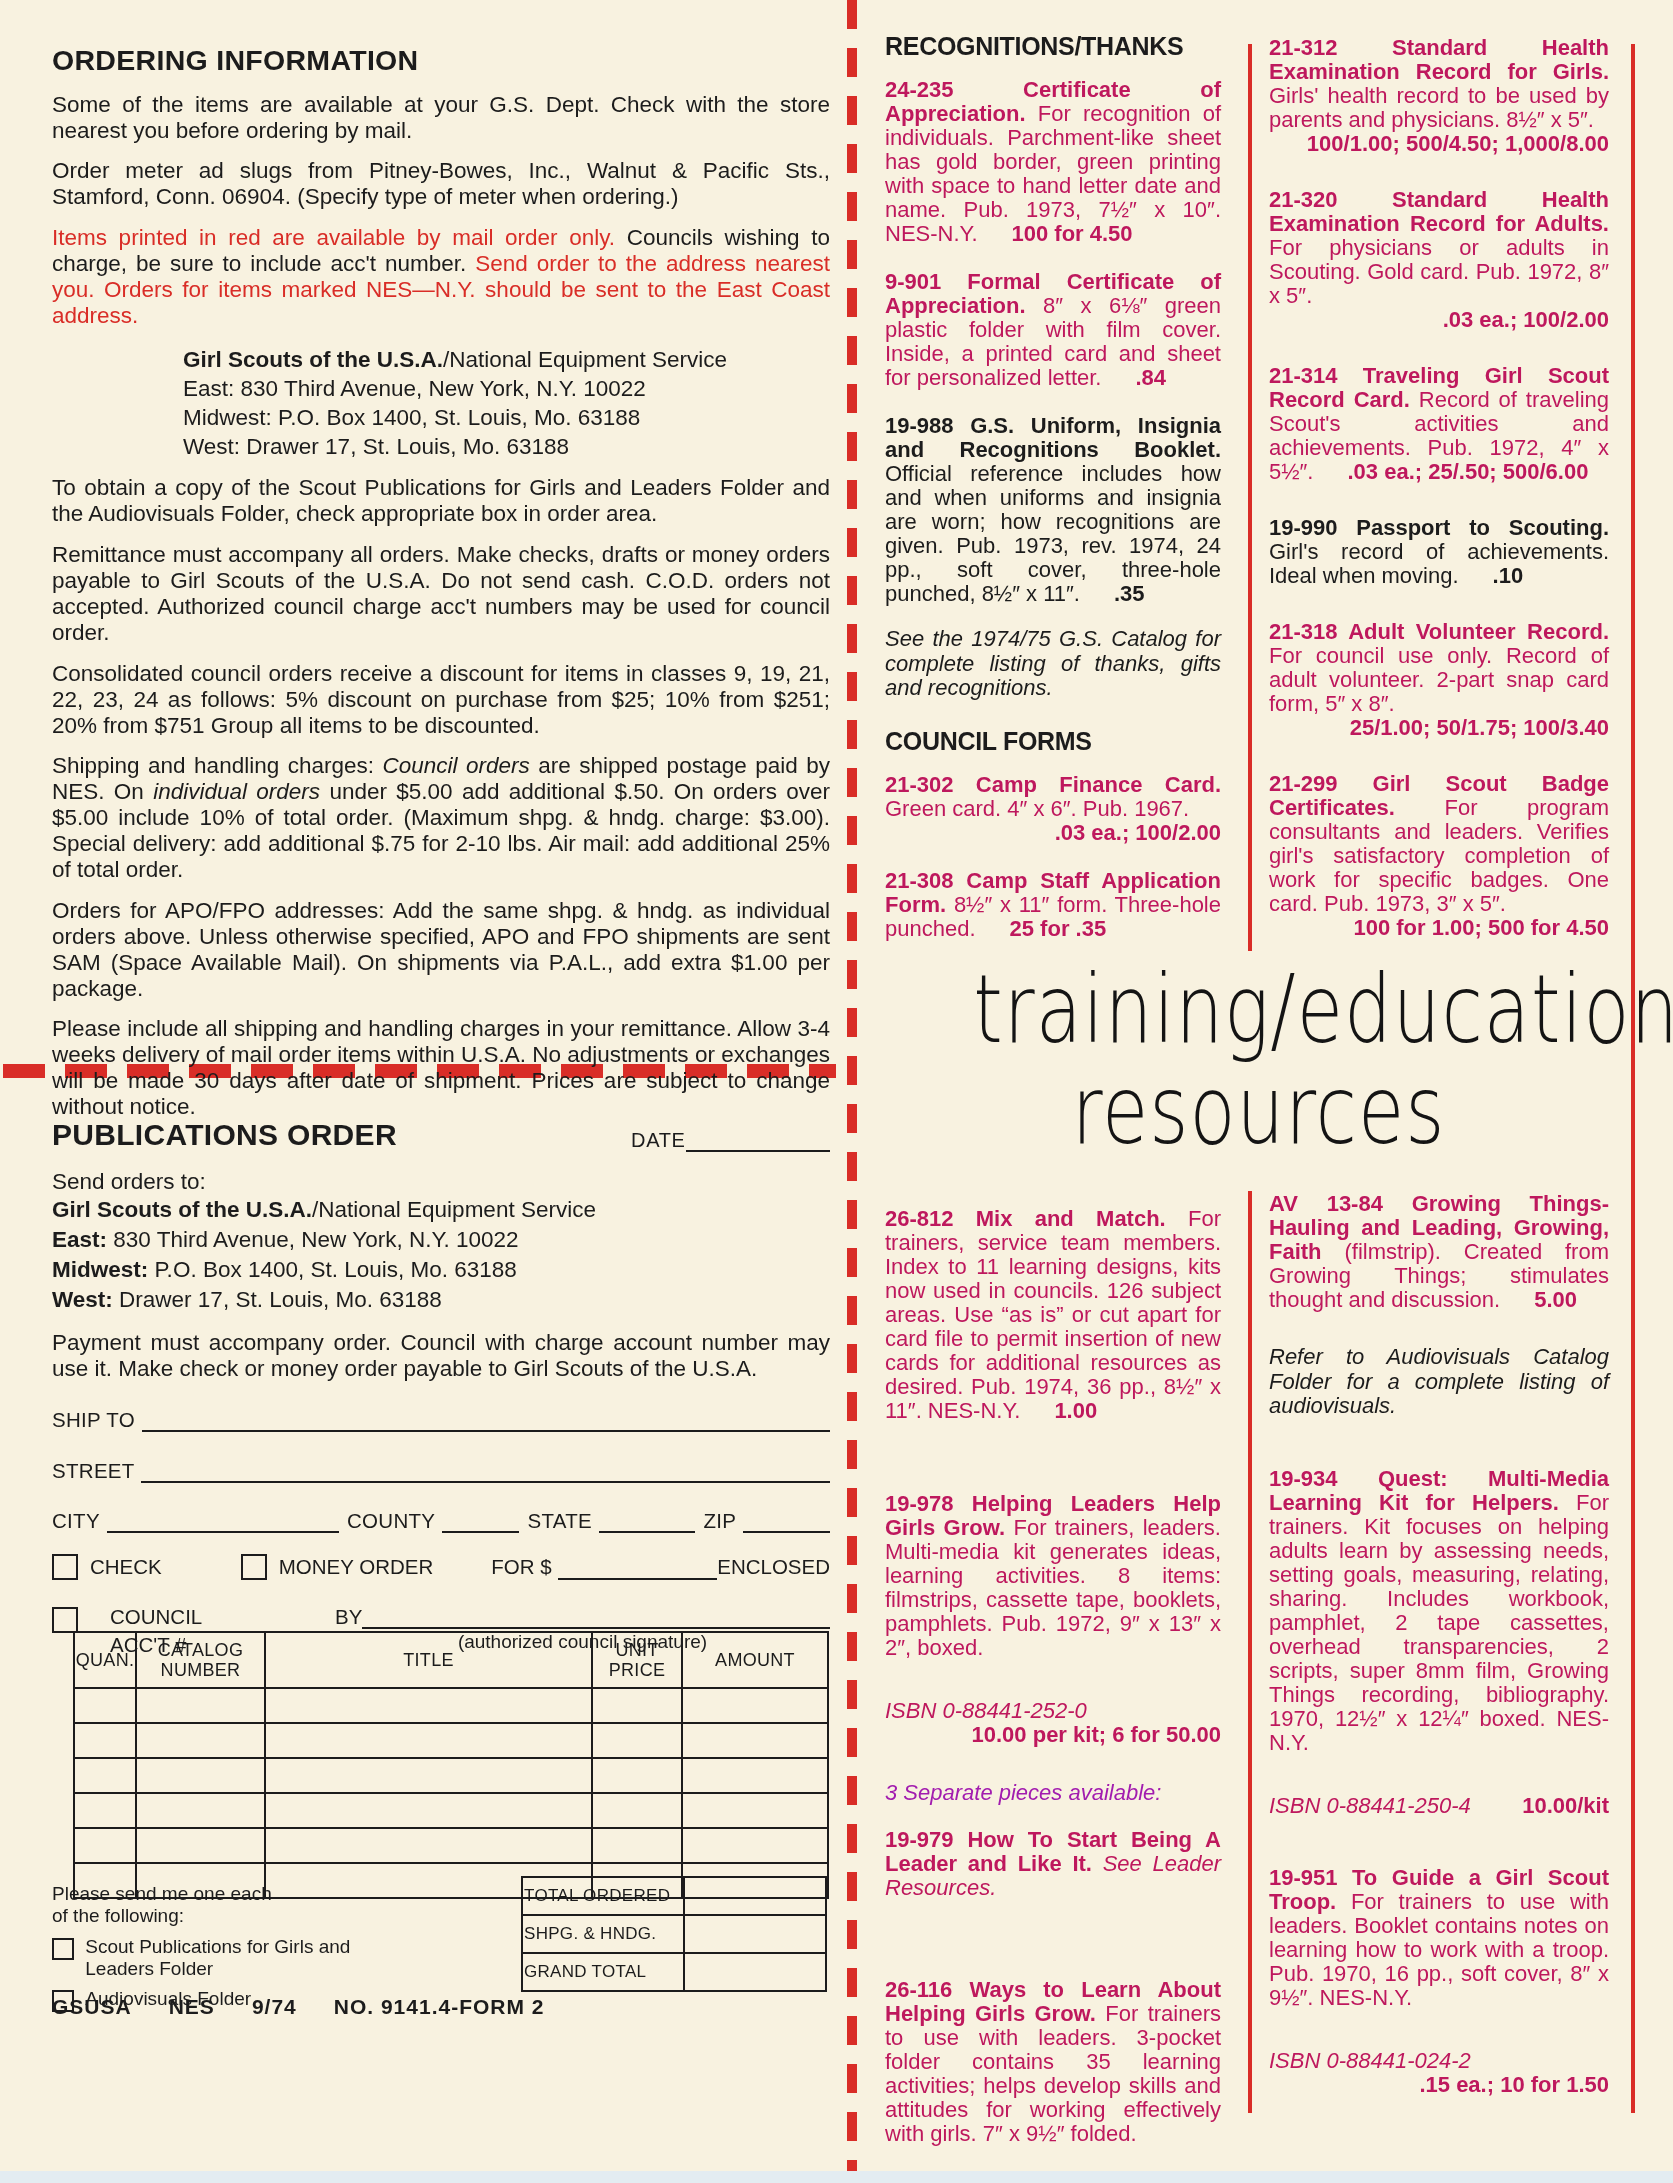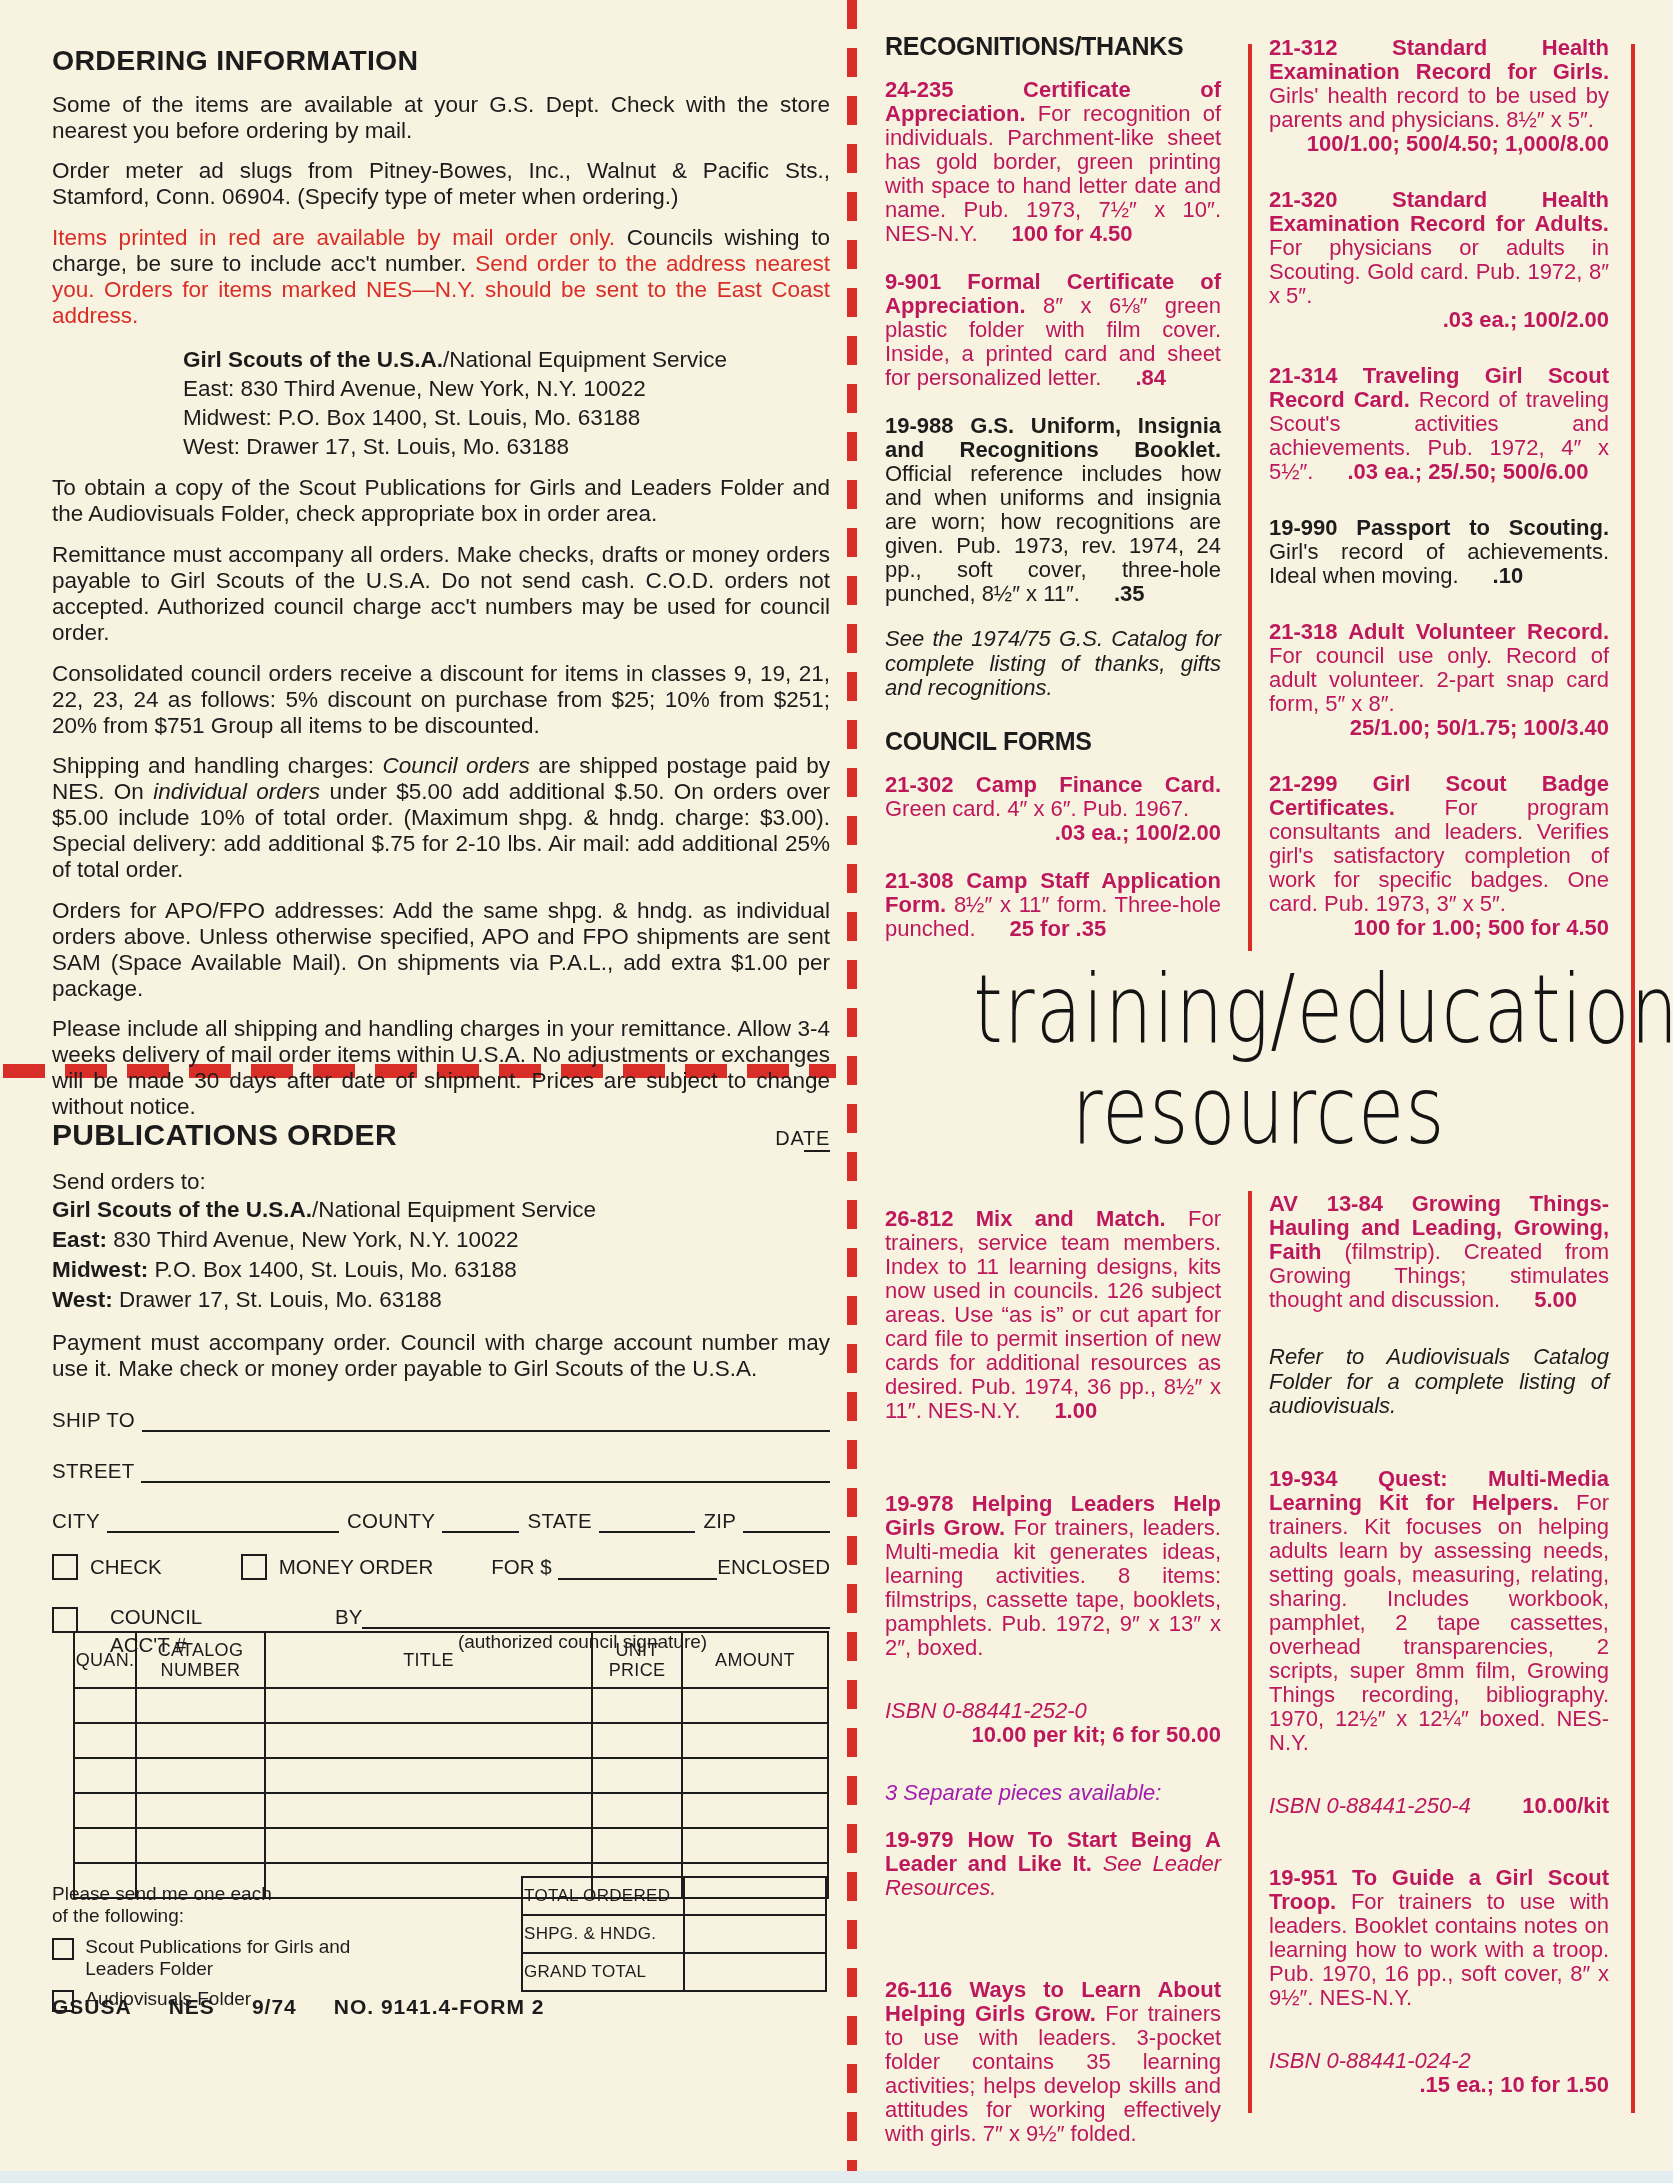--- a/index.html
+++ b/index.html
@@ -24,21 +24,21 @@
          background:repeating-linear-gradient(180deg,#d92d27 0 29px,transparent 29px 48px);}
   #vmid1{left:1248px;top:44px;width:4px;height:907px;background:#d92d27;}
   #vmid2{left:1248px;top:1191px;width:4px;height:922px;background:#d92d27;}
   #vright{left:1631px;top:44px;width:4px;height:2069px;background:#d92d27;}
   #scan-edge{left:0;top:2171px;width:1673px;height:12px;background:#e3ecf1;}
 
   
   #pub{left:52px;top:1118px;width:778px;}
   .pub-head{display:flex;align-items:flex-end;justify-content:space-between;}
   .pub-head h2{font-size:30px;margin:0;letter-spacing:0.3px;}
-  .date-wrap{display:flex;align-items:flex-end;width:199px;font-size:20px;letter-spacing:0.7px;flex-direction:column;}
+  .date-wrap{display:flex;align-items:flex-end;width:199px;font-size:20px;letter-spacing:0.7px;}
   .wline{flex:1;border-bottom:2px solid #1c1c1c;height:24px;min-width:26.5px;}
   .addr-p{font-size:22.5px;line-height:30px;margin:0;}
   .frow{display:flex;align-items:flex-end;font-size:20.5px;letter-spacing:0.3px;margin-top:24.5px;}
   .frow .lab{margin-right:6.6px;white-space:nowrap;}
   .cb{width:22px;height:22px;border:2.6px solid #1c1c1c;background:transparent;flex:none;}
   .cbrow{display:flex;align-items:center;font-size:20.5px;margin-top:21px;}
   .cbrow .cb{margin-right:12px;}
   .council-row{display:flex;align-items:flex-start;margin-top:22.5px;font-size:20.5px;gap:20px;}
   .council-label{line-height:28px;}
   .by-group{margin-left:auto;width:495px;}

